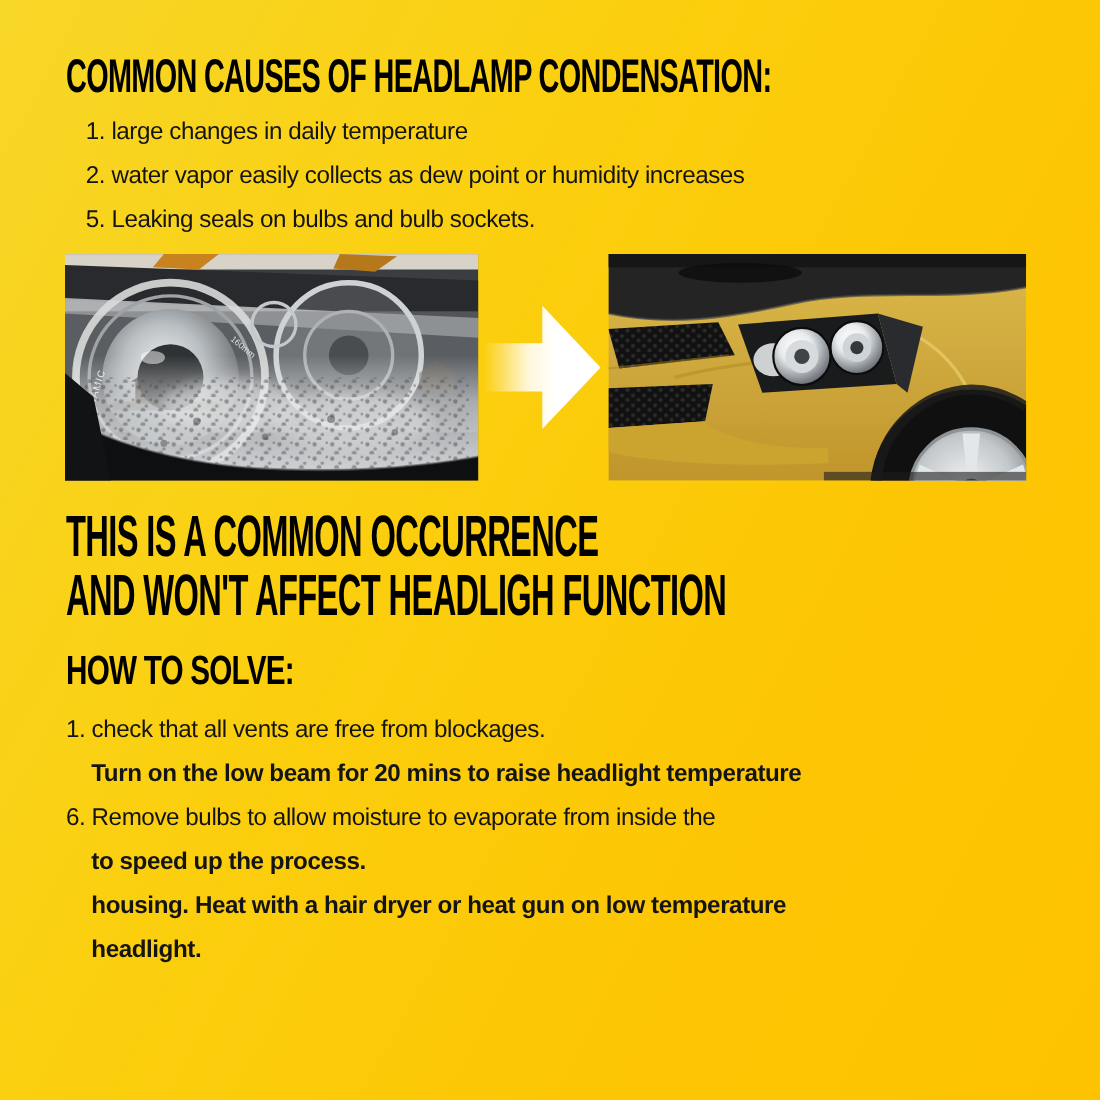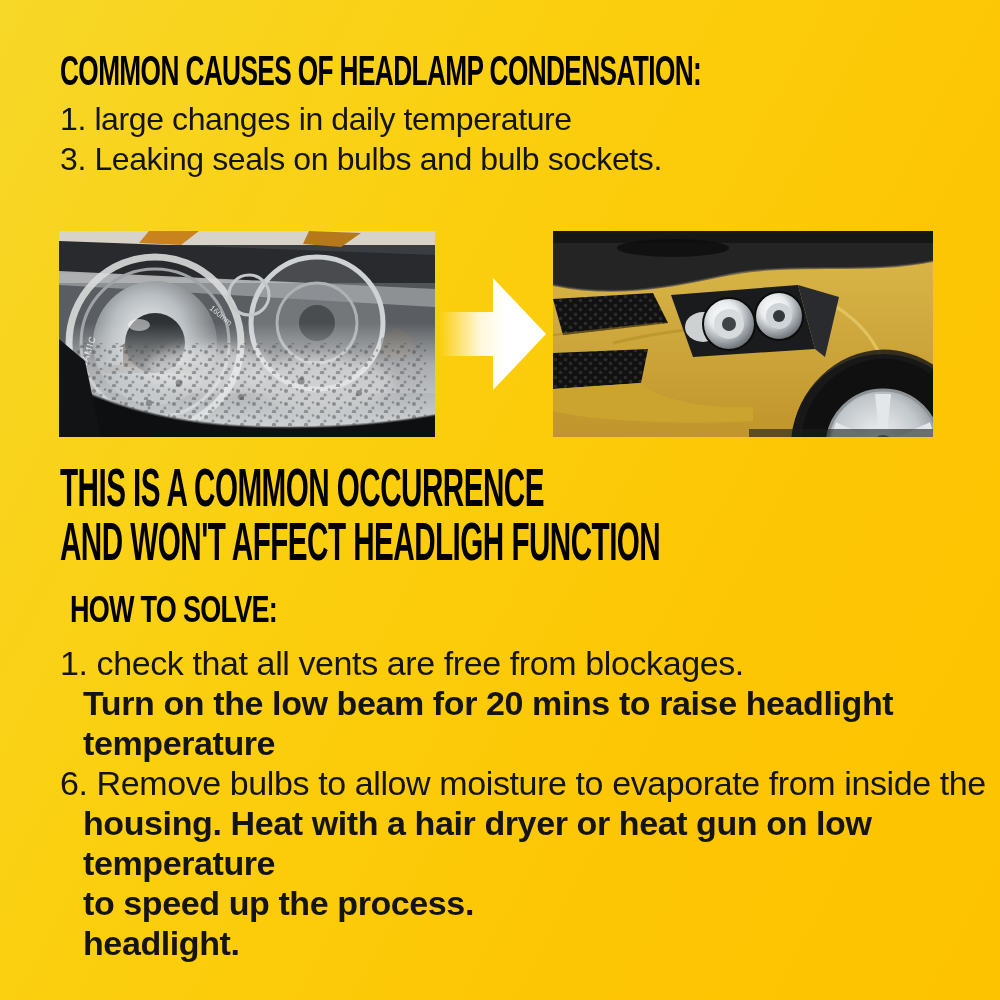--- a/index.html
+++ b/index.html
@@ -6,45 +6,46 @@
   .poster{
     position:relative;width:1000px;height:1000px;overflow:hidden;
     background:linear-gradient(118deg,#f7d728 0%,#fbcf0e 38%,#fdc604 70%,#fdc300 100%);
     font-family:"Liberation Sans",sans-serif;color:#141414;
   }
   .abs{position:absolute;}
   .heading{font-weight:bold;color:#000;line-height:1;white-space:nowrap;}
   .cond{display:inline-block;transform-origin:0 50%;letter-spacing:-1px;white-space:nowrap;}
   .title-block{left:60px;top:49px;font-size:43px;}
   .title-block .cond{transform:scaleX(0.61);}
-  .causes-list{left:60px;top:99px;font-size:32px;line-height:40px;letter-spacing:-0.4px;}
+  .causes-list{left:78px;top:99px;font-size:22px;line-height:40px;letter-spacing:-0.4px;}
   .notice-block{left:60px;top:461px;font-size:53px;line-height:54px;}
   .notice-block .cond{transform:scaleX(0.56);}
-  .solve-title{left:70px;top:591px;font-size:37px;}
+  .solve-title{left:60px;top:591px;font-size:37px;}
   .solve-title .cond{transform:scaleX(0.73);}
-  .solve-list{left:60px;top:643px;font-size:34px;line-height:40px;letter-spacing:-0.4px;}
+  .solve-list{left:60px;top:643px;font-size:22px;line-height:40px;letter-spacing:-0.4px;}
   .solve-list .cont{padding-left:23px;font-weight:bold;}
   .photo{overflow:hidden;}
   .photo svg,.arrow svg{display:block;width:100%;height:100%;}
   .photo-before{left:59px;top:231px;width:376px;height:206px;}
   .photo-after{left:553px;top:231px;width:380px;height:206px;}
   .arrow{left:440px;top:278px;width:106px;height:112px;}
 </style>
 </head>
 <body>
 
 <div class="poster">
 
   <div class="abs heading title-block">
     <span class="cond">COMMON CAUSES OF HEADLAMP CONDENSATION:</span>
   </div>
 
   <div class="abs causes-list">
     <div>1. large changes in daily temperature</div>
-    <div>3. Leaking seals on bulbs and bulb sockets.</div>
+    <div>2. water vapor easily collects as dew point or humidity increases</div>
+    <div>5. Leaking seals on bulbs and bulb sockets.</div>
   </div>
 
   <div class="abs photo photo-before">
     <svg viewBox="0 0 376 206" preserveAspectRatio="none">
       <defs>
         <radialGradient id="bigLens" cx="45%" cy="40%" r="65%">
           <stop offset="0%" stop-color="#e9ecee"></stop>
             <stop offset="45%" stop-color="#b9bec2"></stop>
           <stop offset="75%" stop-color="#84888b"></stop>
             <stop offset="100%" stop-color="#5d6064"></stop>
@@ -198,18 +199,18 @@
   </div>
 
   <div class="abs heading solve-title">
     <span class="cond">HOW TO SOLVE:</span>
   </div>
 
   <div class="abs solve-list">
     <div>1. check that all vents are free from blockages.</div>
     <div class="cont">Turn on the low beam for 20 mins to raise headlight temperature</div>
     <div>6. Remove bulbs to allow moisture to evaporate from inside the</div>
+    <div class="cont">to speed up the process.</div>
     <div class="cont">housing. Heat with a hair dryer or heat gun on low temperature</div>
-    <div class="cont">to speed up the process.</div>
     <div class="cont">headlight.</div>
   </div>
 
 </div>
 
 </body></html>

